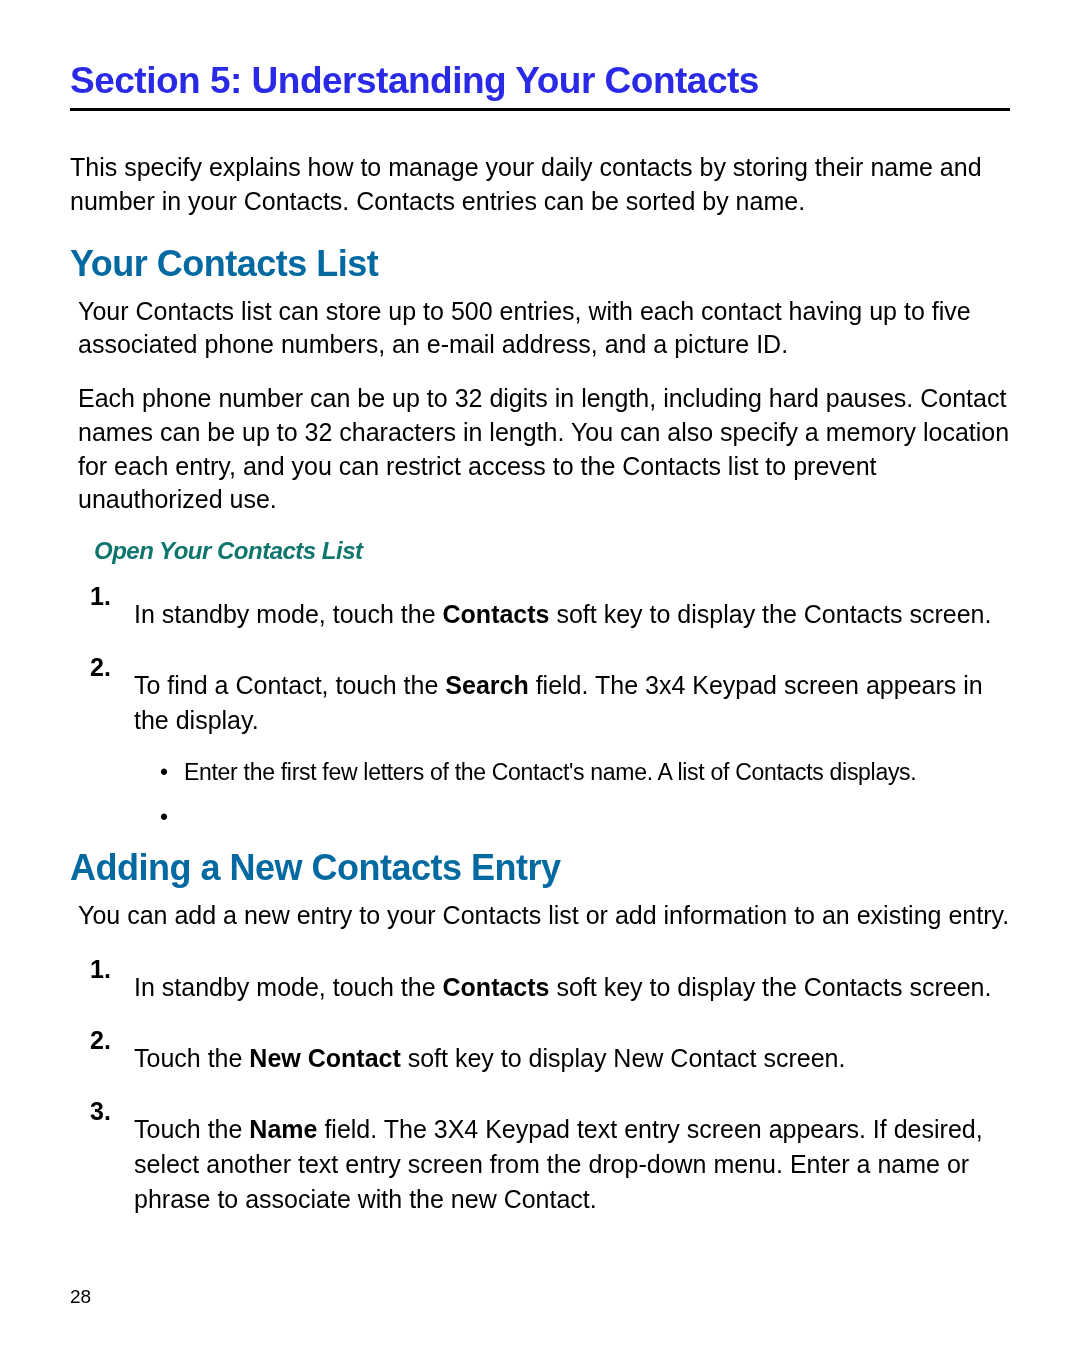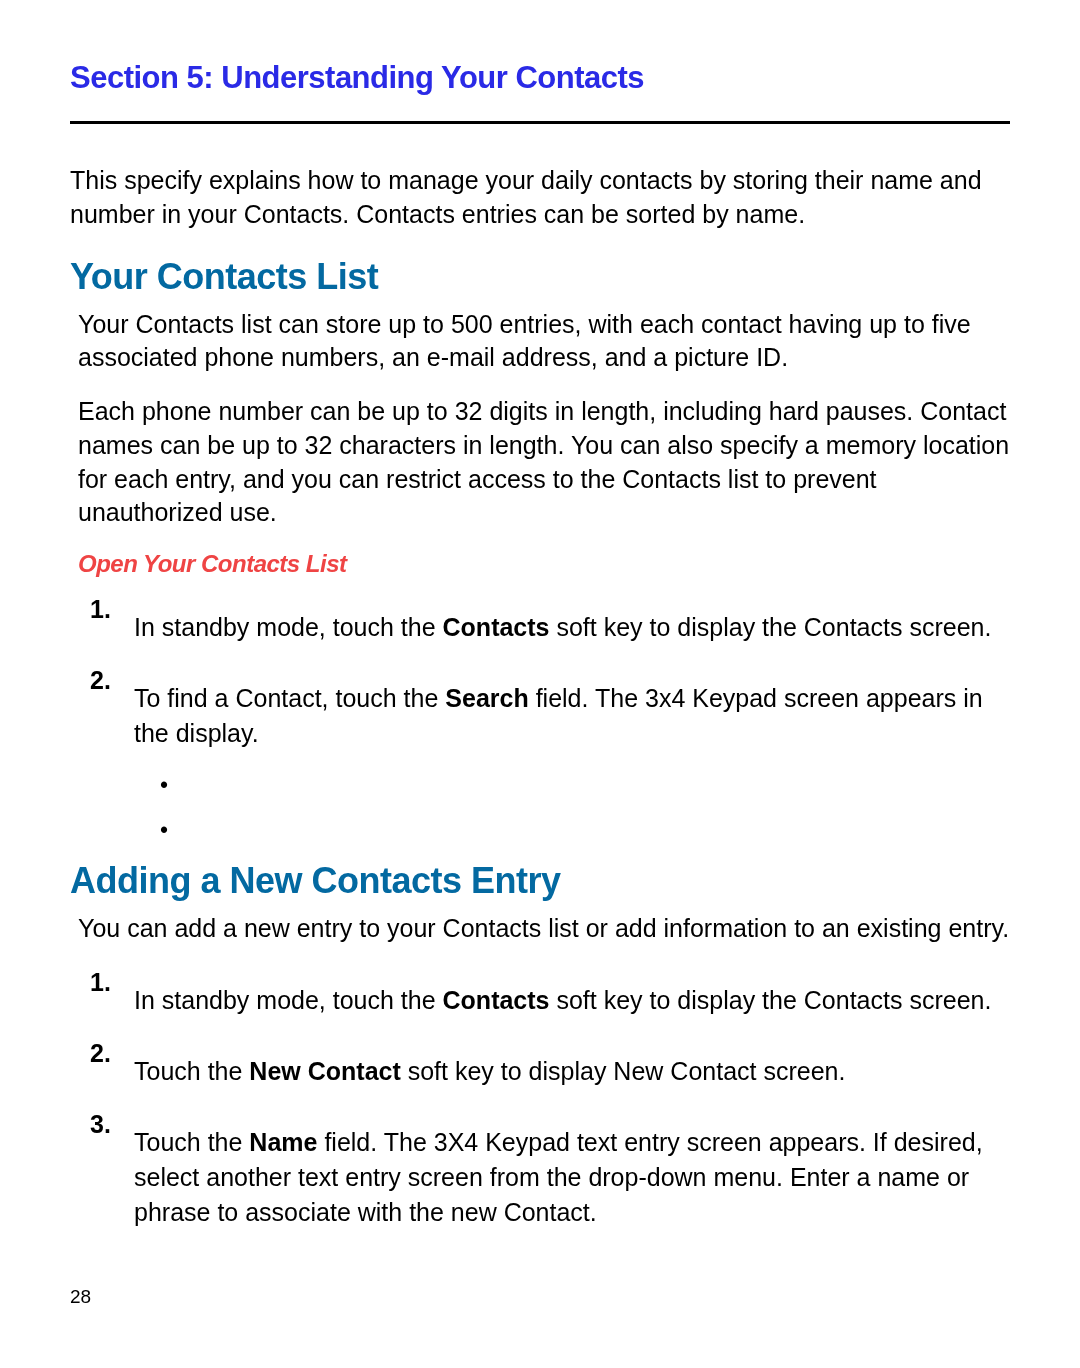--- a/index.html
+++ b/index.html
@@ -8,23 +8,23 @@
     height: 1368px;
     background: #fff;
     font-family: Arial, Helvetica, sans-serif;
     color: #000;
     padding: 60px 70px 40px 70px;
     position: relative;
   }
   .section-title {
     color: #2a2ae6;
     font-weight: 900;
-    font-size: 31px;
+    font-size: 37px;
     letter-spacing: -0.5px;
-    margin-bottom: 25px;
+    margin-bottom: 6px;
   }
   .title-rule {
     border: none;
     border-top: 3px solid #000;
     margin-bottom: 40px;
   }
   .intro {
     font-size: 25px;
     line-height: 1.35;
     margin-bottom: 24px;
@@ -37,26 +37,26 @@
     margin-bottom: 10px;
   }
   .body-para {
     font-size: 25px;
     line-height: 1.35;
     margin-left: 8px;
     margin-bottom: 20px;
     margin-top: 6px;
   }
   .h3 {
-    color: #ef4444;
+    color: #0f766e;
     font-weight: 900;
     font-style: italic;
     font-size: 24px;
     letter-spacing: -0.5px;
-    margin-left: 8px;
+    margin-left: 24px;
     margin-bottom: 14px;
   }
   ol.steps {
     list-style: none;
     margin-left: 8px;
     margin-bottom: 12px;
   }
   ol.steps > li {
     display: flex;
     font-size: 25px;
@@ -113,20 +113,21 @@
   </li>
   <li>
     <span class="num">2.</span>
     <span class="txt"><span>To find a Contact, touch the </span><span class="bold">Search</span><span> field. The 3x4 Keypad screen appears in the display.</span></span>
   </li>
 </ol>
 
 <ul class="bullets">
   <li>
       <span class="dot">•</span>
+      <span>Enter the first few letters of the Contact's name. A list of Contacts displays.</span>
     </li>
   <li>
       <span class="dot">•</span>
     </li>
 </ul>
 
 <h2 class="h2">Adding a New Contacts Entry</h2>
 <p class="body-para">You can add a new entry to your Contacts list or add information to an existing entry.</p>
 
 <ol class="steps">

